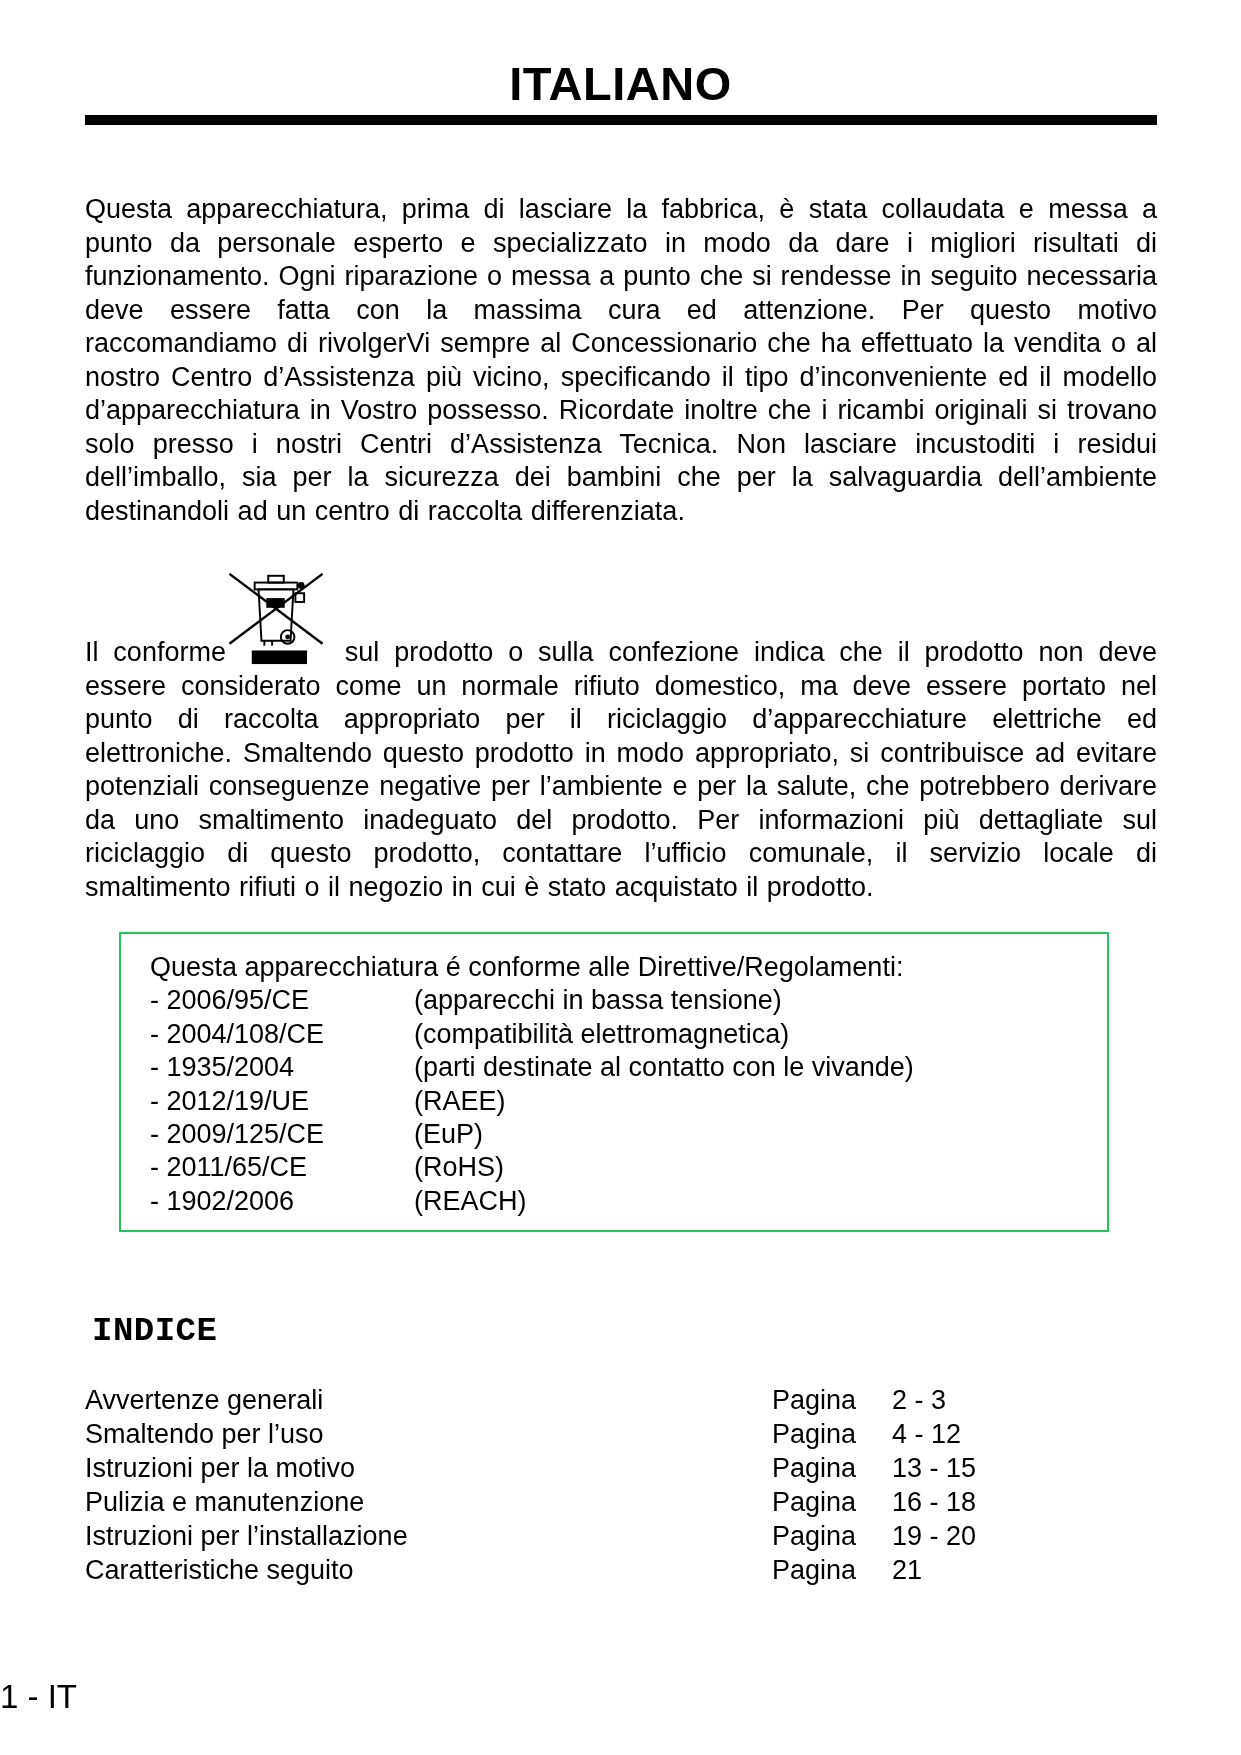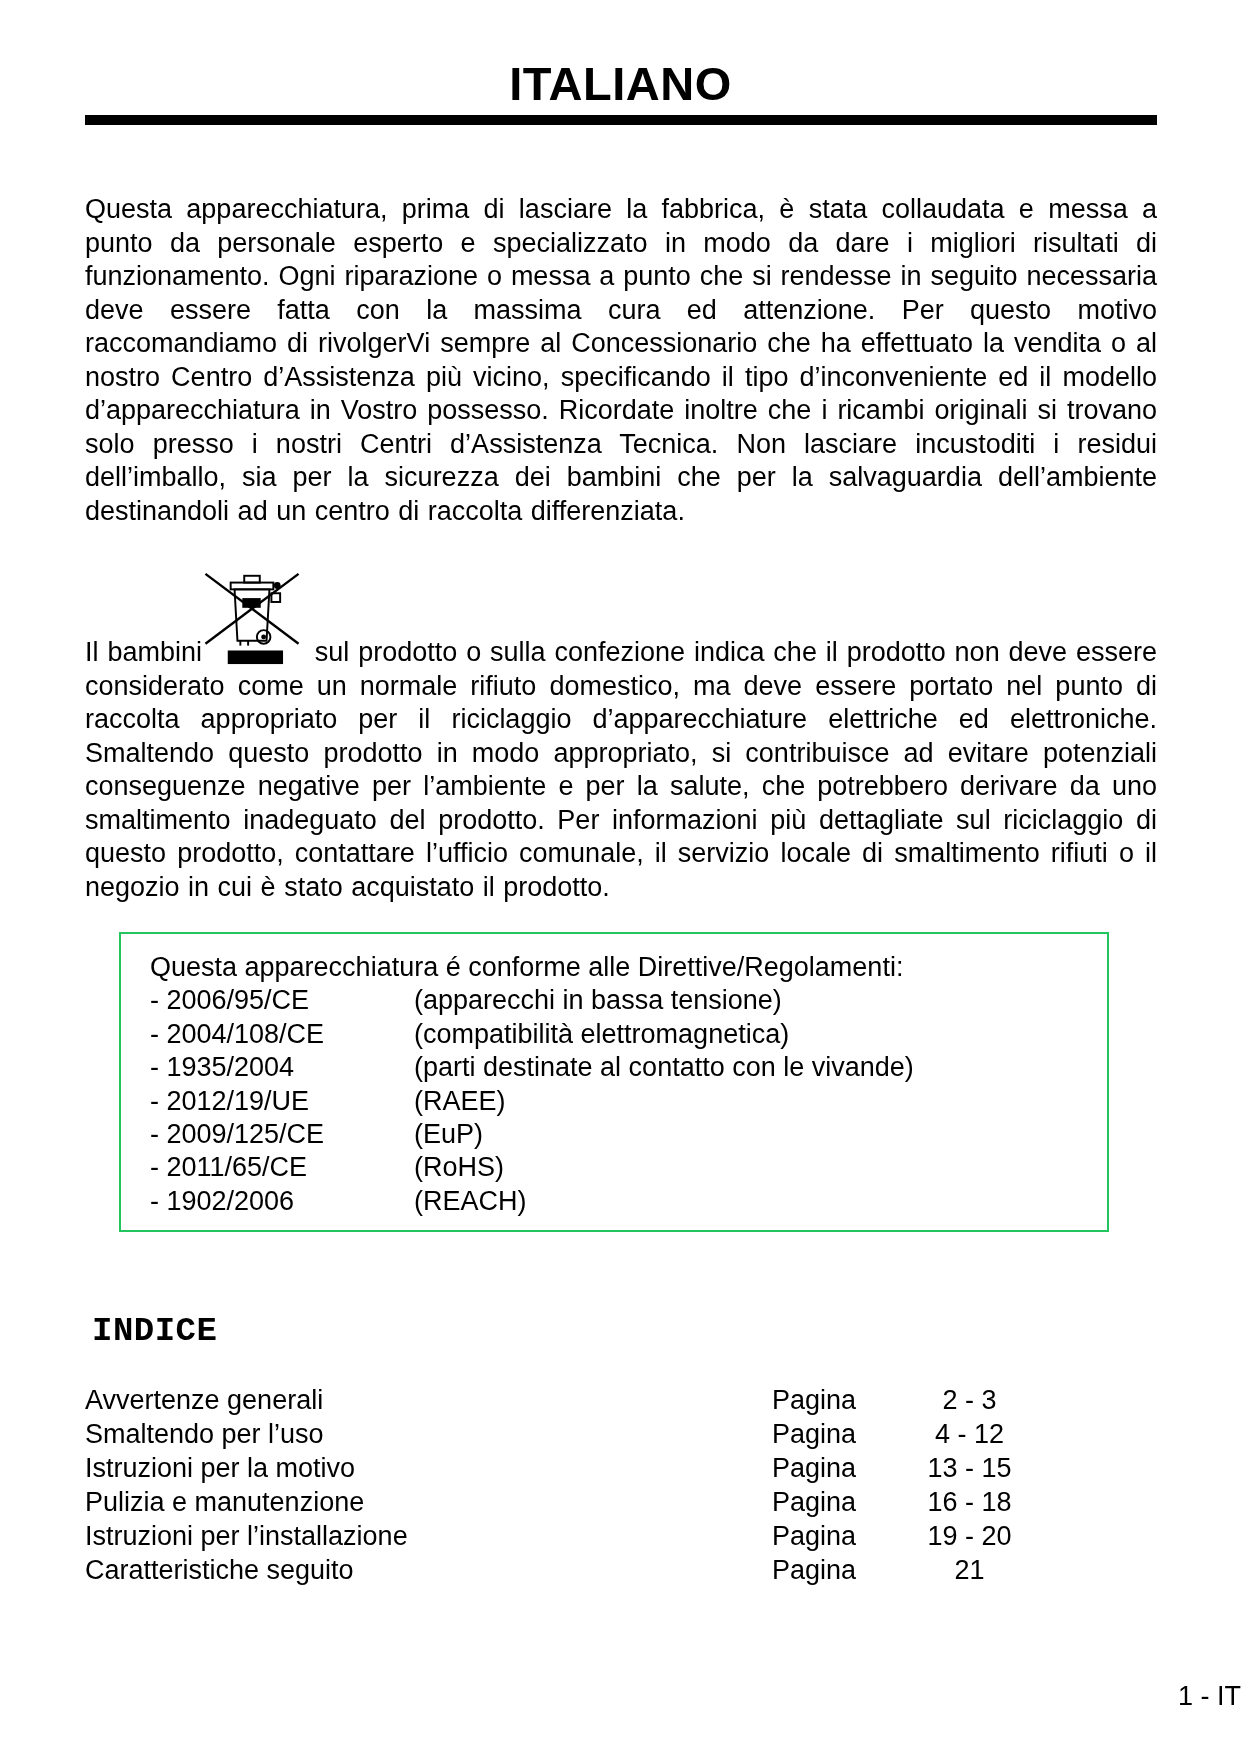--- a/index.html
+++ b/index.html
@@ -44,38 +44,38 @@
 
   .index-heading{
     position:absolute;top:1313px;left:92px;
     font-size:34px;font-weight:bold;line-height:36px;letter-spacing:0.5px;font-family:Liberation Mono, monospace;
   }
   .index-list{
     position:absolute;top:1383px;left:85px;width:962px;
     font-size:27px;line-height:34px;
   }
   .index-row{display:grid;grid-template-columns:687px 120px 155px;}
-  .index-page-range{text-align:center;}
+  .index-page-range{text-align:left;}
 
   .page-footer{
     position:absolute;top:1680px;left:0;width:100%;
-    text-align:right;font-size:27px;line-height:33px;
+    text-align:left;font-size:33px;line-height:33px;
   }
 </style>
 </head>
 <body>
 
 <div class="page">
 
   <div class="page-title">ITALIANO</div>
   <div class="title-divider"></div>
 
   <p class="body-text intro-paragraph">Questa apparecchiatura, prima di lasciare la fabbrica, è stata collaudata e messa a punto da personale esperto e specializzato in modo da dare i migliori risultati di funzionamento. Ogni riparazione o messa a punto che si rendesse in seguito necessaria deve essere fatta con la massima cura ed attenzione. Per questo motivo raccomandiamo di rivolgerVi sempre al Concessionario che ha effettuato la vendita o al nostro Centro d’Assistenza più vicino, specificando il tipo d’inconveniente ed il modello d’apparecchiatura in Vostro possesso. Ricordate inoltre che i ricambi originali si trovano solo presso i nostri Centri d’Assistenza Tecnica. Non lasciare incustoditi i residui dell’imballo, sia per la sicurezza dei bambini che per la salvaguardia dell’ambiente destinandoli ad un centro di raccolta differenziata.</p>
 
-  <p class="body-text symbol-paragraph"><span>Il bambini</span><span class="weee-wrap"><svg viewBox="0 0 100 100" aria-hidden="true">
+  <p class="body-text symbol-paragraph"><span>Il conforme</span><span class="weee-wrap"><svg viewBox="0 0 100 100" aria-hidden="true">
         <g fill="none" stroke="#000" stroke-width="2">
 
           <rect x="42" y="7" width="16" height="7"></rect>
 
           <rect x="28" y="14" width="44" height="7"></rect>
 
           <polygon points="32,21 68,21 65,74 35,74"></polygon>
 
           <line x1="38" y1="74" x2="38" y2="79"></line>
           <line x1="46" y1="74" x2="46" y2="79"></line>

